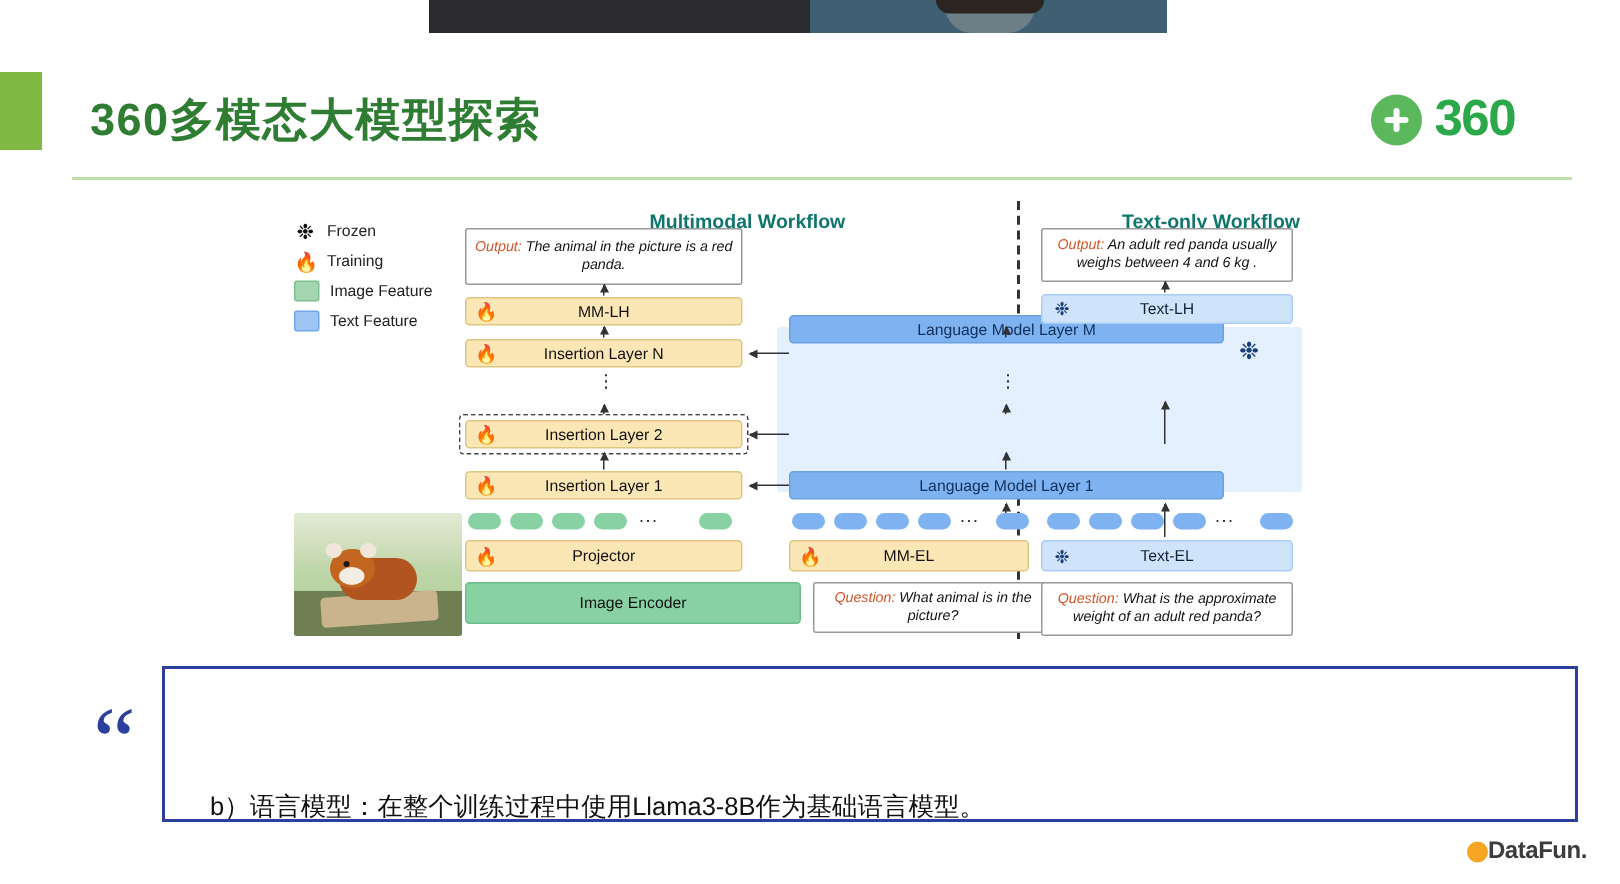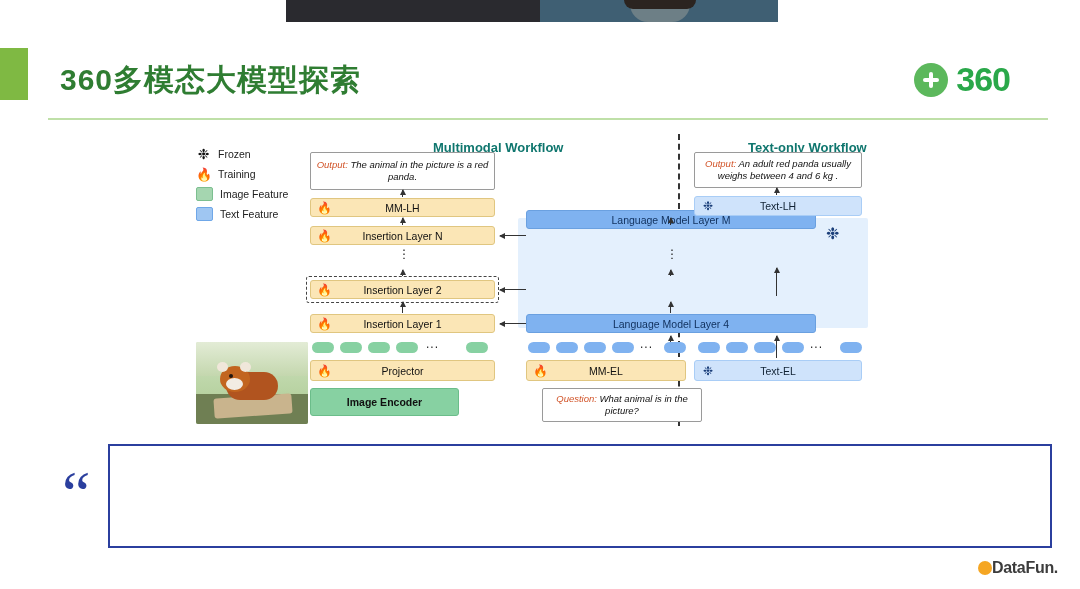--- a/index.html
+++ b/index.html
@@ -198,21 +198,21 @@
     <div class="pill pill-g" style="left:162px;top:212px;width:22px;"></div>
     <div class="pill pill-g" style="left:190px;top:212px;width:22px;"></div>
     <div class="pill pill-g" style="left:218px;top:212px;width:22px;"></div>
     <div class="dots-h" style="left:248px;top:207px;">...</div>
     <div class="pill pill-g" style="left:288px;top:212px;width:22px;"></div>
 
     <div class="box yellow" style="left:132px;top:230px;width:185px;height:21px;">
       <span class="icon-drop">🔥</span>
       <span>Projector</span>
     </div>
-    <div class="box green" style="left:132px;top:258px;width:149px;height:28px;font-weight:bold;">
+    <div class="box green" style="left:132px;top:258px;width:224px;height:28px;">
       <span>Image Encoder</span>
     </div>
 
     <div class="photo">
       <div class="sky"></div>
       <div class="ground"></div>
       <div class="log"></div>
       <div class="body"></div>
       <div class="head"></div>
       <div class="ear1"></div>
@@ -222,21 +222,21 @@
     </div>
 
     <div class="box blue" style="left:348px;top:80px;width:290px;height:19px;">
       <span>Language Model Layer M</span>
     </div>
     <span style="position:absolute;left:648px;top:94px;font-size:16px;color:#1b3f7a;">❉</span>
 
     <div class="dots-v" style="left:488px;top:122px;width:10px;">⋮</div>
 
     <div class="box blue" style="left:348px;top:184px;width:290px;height:19px;">
-      <span>Language Model Layer 4</span>
+      <span>Language Model Layer 1</span>
     </div>
 
     <div class="arrow-up" style="left:492px;top:172px;height:11px;"></div>
     <div class="arrow-up" style="left:492px;top:140px;height:6px;"></div>
     <div class="arrow-up" style="left:492px;top:88px;height:7px;"></div>
     <div class="arrow-up" style="left:492px;top:206px;height:12px;"></div>
 
     <div class="arrow-left" style="left:322px;top:105px;width:26px;"></div>
     <div class="arrow-left" style="left:322px;top:159px;width:26px;"></div>
     <div class="arrow-left" style="left:322px;top:193px;width:26px;"></div>
@@ -276,27 +276,34 @@
     <div class="pill pill-b" style="left:576px;top:212px;width:22px;"></div>
     <div class="pill pill-b" style="left:604px;top:212px;width:22px;"></div>
     <div class="dots-h" style="left:632px;top:207px;">...</div>
     <div class="pill pill-b" style="left:662px;top:212px;width:22px;"></div>
 
     <div class="box bluelight" style="left:516px;top:230px;width:168px;height:21px;">
       <span class="icon-snow">❉</span>
       <span>Text-EL</span>
     </div>
 
+    <div class="box quotebox" style="left:516px;top:258px;width:168px;height:36px;flex-direction:column;align-items:flex-start;justify-content:center;">
+      <div style="text-align:center;width:100%;">
+        <span class="lbl">Question:</span>
+        <span>What is the approximate weight of an adult red panda?</span>
+      </div>
+    </div>
 
     <div class="arrow-up" style="left:598px;top:206px;height:22px;"></div>
     <div class="arrow-up" style="left:598px;top:138px;height:28px;"></div>
     <div class="arrow-up" style="left:598px;top:58px;height:7px;"></div>
   </div>
 
   <div class="quoteblock"></div>
   <div class="quotemark">“</div>
+  <div class="qline qb">b）语言模型：在整个训练过程中使用Llama3-8B作为基础语言模型。</div>
 
   <div class="datafun">
     <div class="dot"></div>
     <div class="nm">DataFun.</div>
   </div>
 
 </div>
 
 </body></html>

